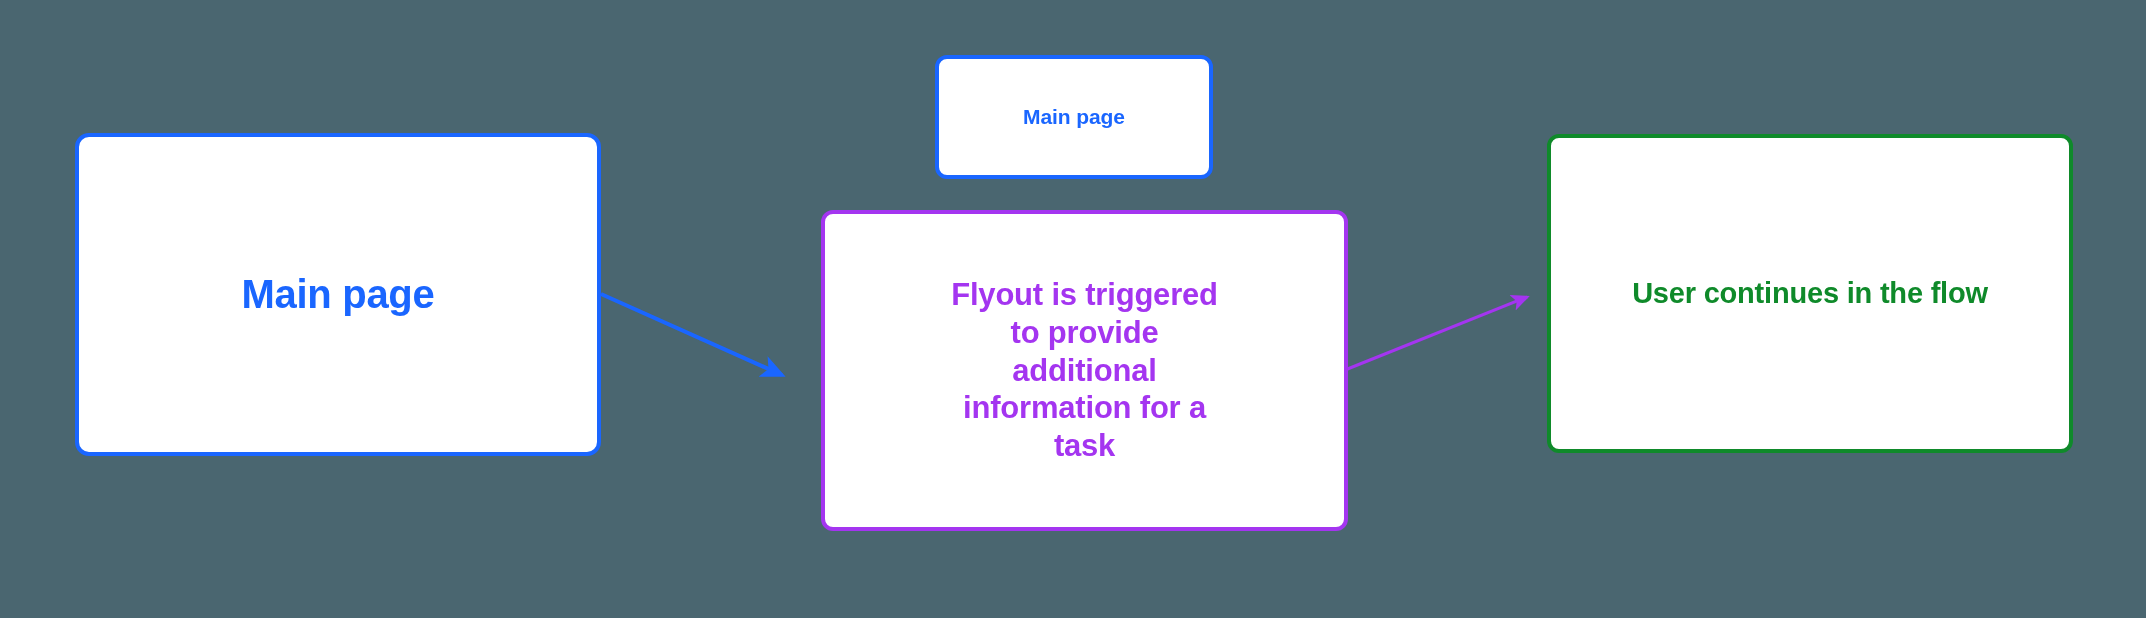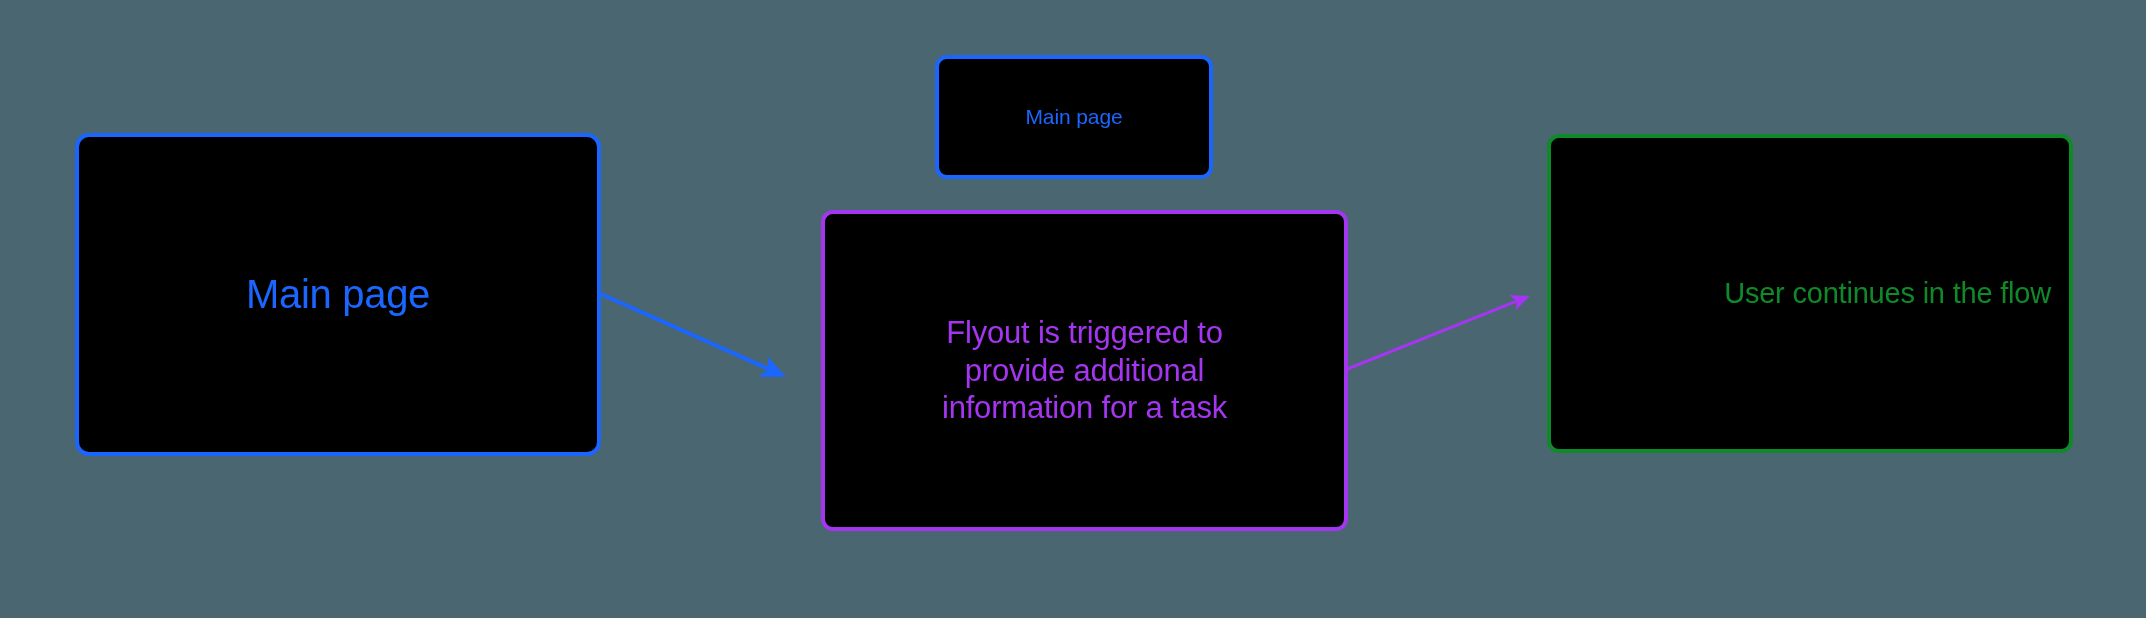--- a/index.html
+++ b/index.html
@@ -14,26 +14,26 @@
   #canvas {
     position: relative;
     width: 2146px;
     height: 618px;
     background: #4a6670;
     overflow: hidden;
   }
   .node {
     position: absolute;
     box-sizing: border-box;
-    background: #000000;
+    background: #ffffff;
     display: flex;
     align-items: center;
     justify-content: center;
     text-align: center;
-    font-weight: normal;
+    font-weight: bold;
     line-height: 1.22;
   }
 
   
   #node-main-page-large {
     left: 75px;
     top: 133px;
     width: 526px;
     height: 323px;
     border: 4px solid var(--blue, #1a66ff);
@@ -79,21 +79,20 @@
     left: 1547px;
     top: 134px;
     width: 526px;
     height: 319px;
     border: 4px solid #0f8a2a;
     border-radius: 12px;
     color: #0f8a2a;
     font-size: 29px;
     letter-spacing: -0.2px;
     padding: 16px 18px;
-    justify-content: flex-end;
   }
 
   
   .connector {
     position: absolute;
     left: 0;
     top: 0;
     width: 2146px;
     height: 618px;
     pointer-events: none;

